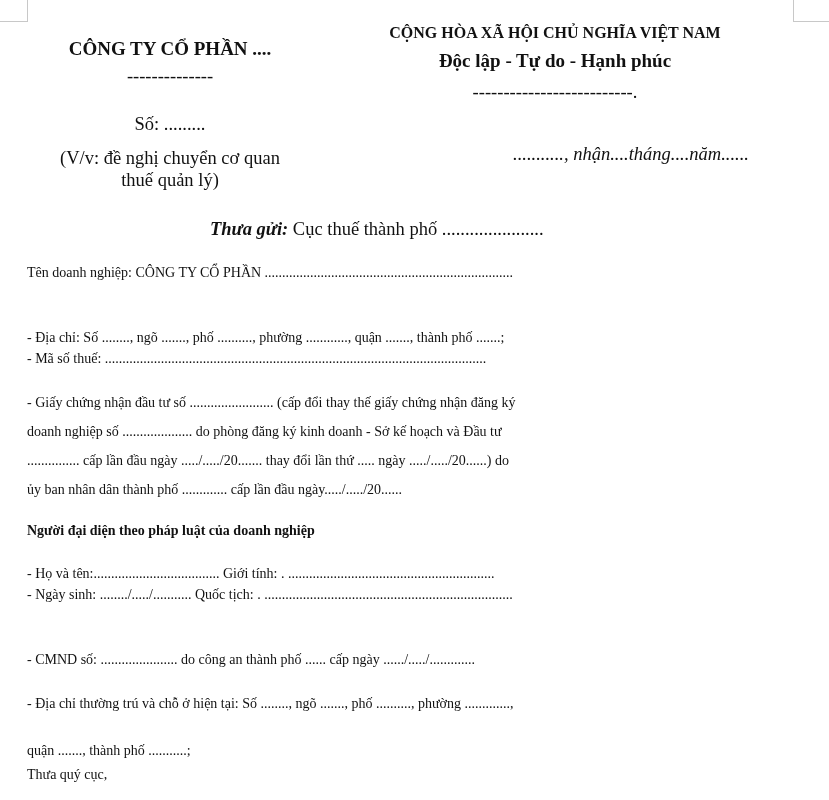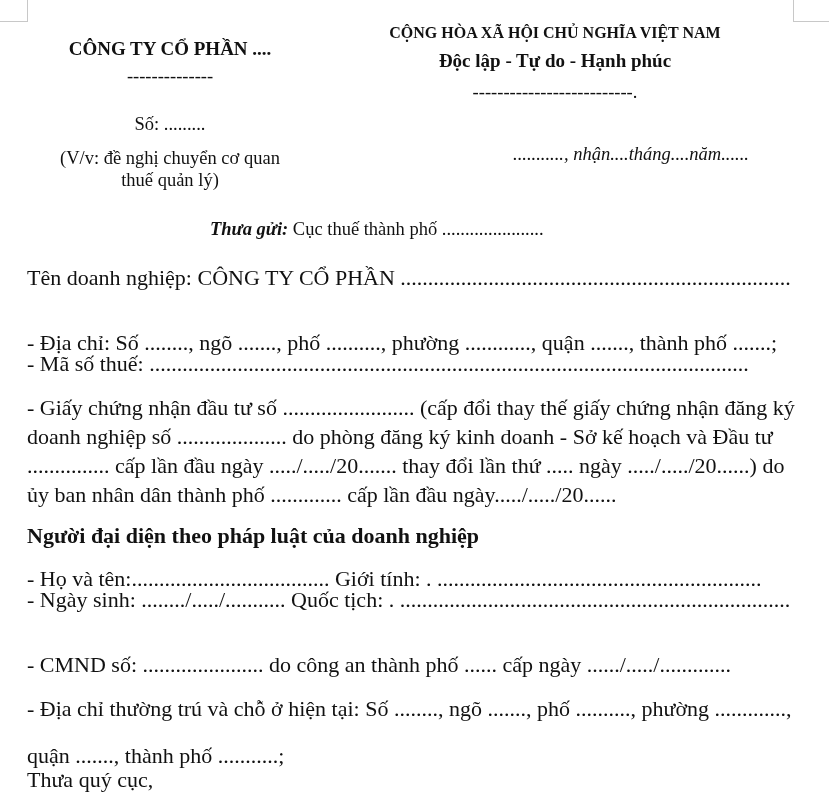--- a/index.html
+++ b/index.html
@@ -8,21 +8,21 @@
   .mark { position: absolute; border-color: #c8c8c8; border-style: solid; width: 27px; height: 21px; }
   .mark-tl { left: 0; top: 0; border-width: 0 1px 1px 0; }
   .mark-tr { left: 793px; top: 0; border-width: 0 0 1px 1px; width: 36px; }
   .abs { position: absolute; white-space: nowrap; }
   .b { font-weight: bold; }
   .i { font-style: italic; }
   .c { text-align: center; }
   .f20 { font-size: 16px; }
   .f19 { font-size: 19px; }
   .f18 { font-size: 18.5px; }
-  .line { position: absolute; left: 27px; font-size: 22px; white-space: nowrap; }
+  .line { position: absolute; left: 27px; font-size: 14px; white-space: nowrap; }
 </style>
 </head>
 <body>
 
 <div class="mark mark-tl"></div>
 <div class="mark mark-tr"></div>
 
 <div class="abs b f19 c" style="left:20px; top:38px; width:300px;">CÔNG TY CỔ PHẦN ....</div>
 <div class="abs f18 c" style="left:20px; top:66px; width:300px;">--------------</div>
 <div class="abs f18 c" style="left:20px; top:114px; width:300px;">Số: .........</div>

